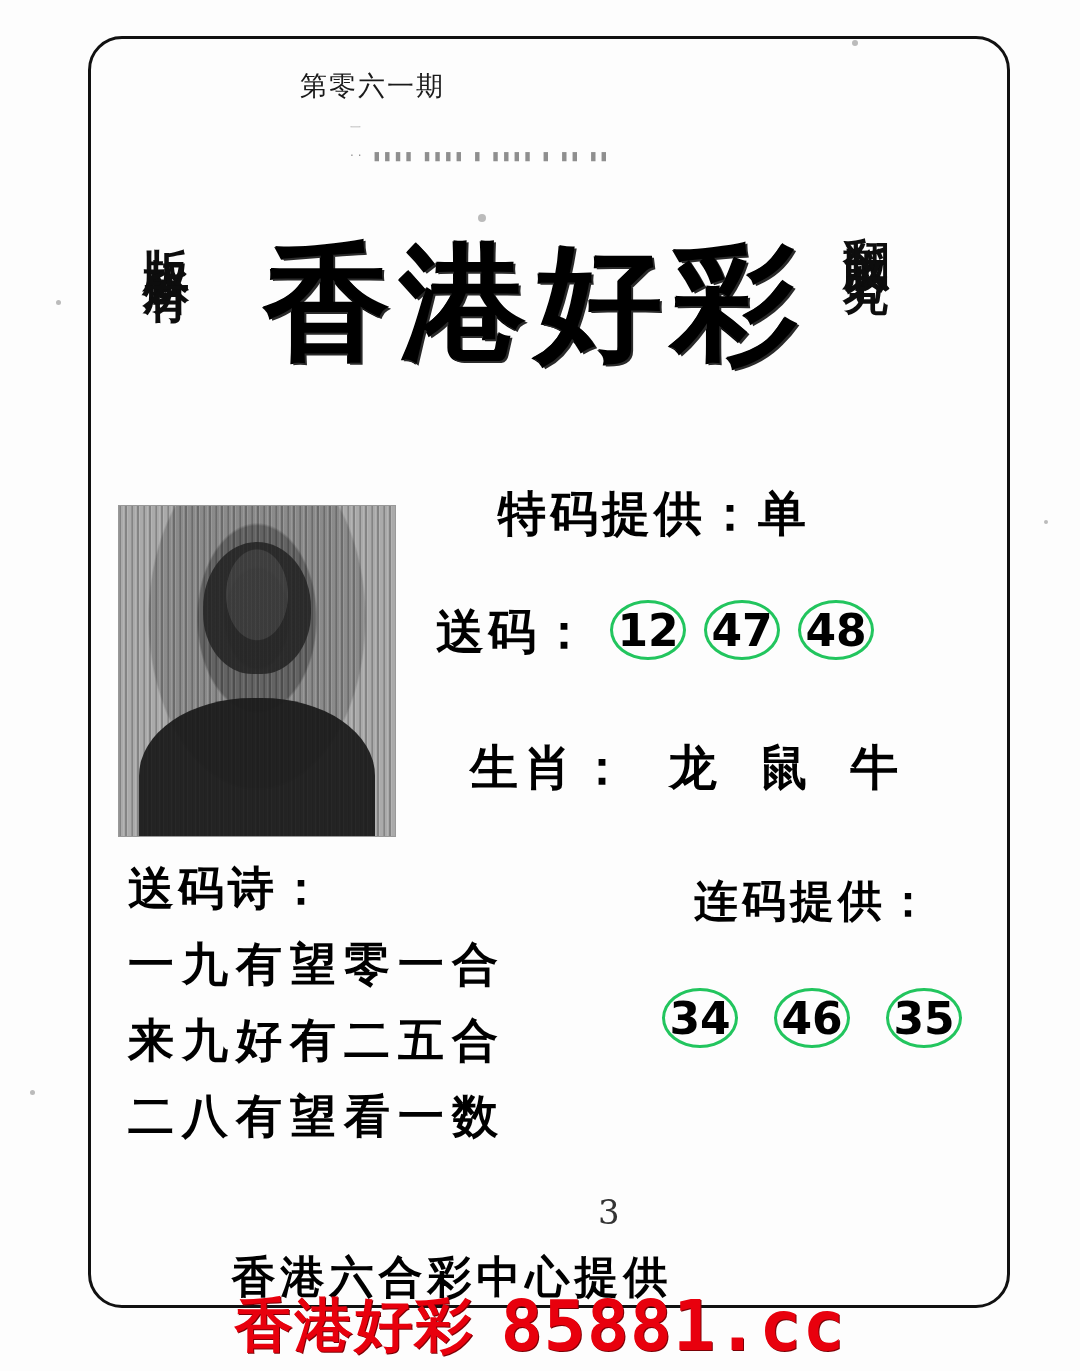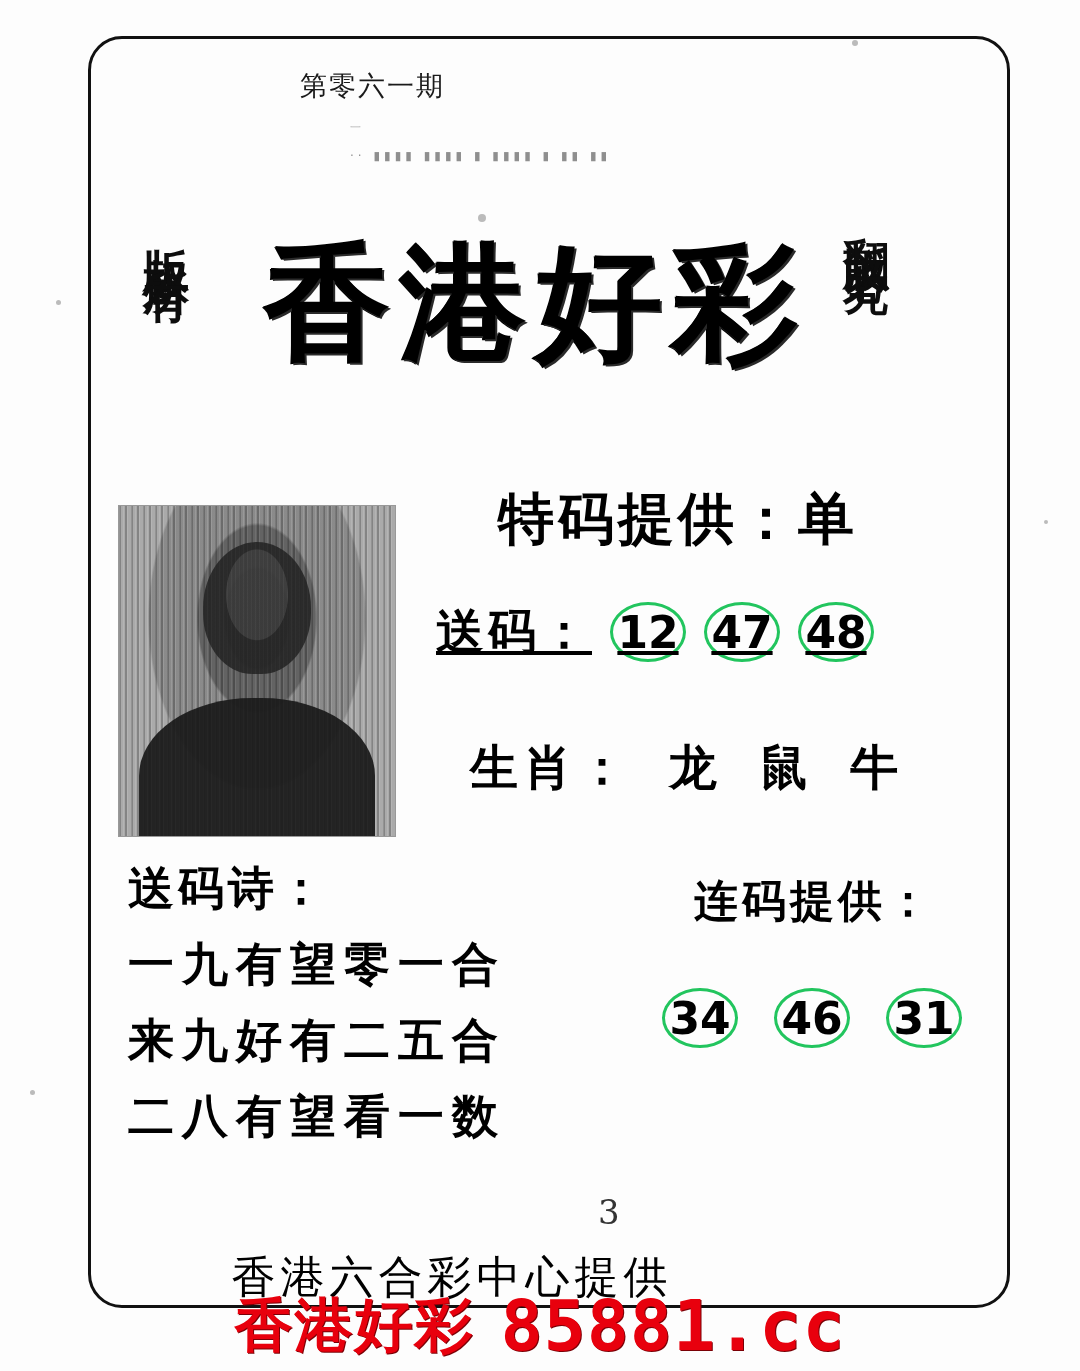--- a/index.html
+++ b/index.html
@@ -136,23 +136,23 @@
   }
 
   
   .row {
     position: absolute;
     color: #000;
     font-family: "DejaVu Serif", serif;
     font-weight: bold;
     white-space: nowrap;
   }
-  .special-row { left: 498px; top: 482px; font-size: 56px; letter-spacing: 4px; }
+  .special-row { left: 498px; top: 482px; font-size: 48px; letter-spacing: 4px; }
   .send-row    { left: 436px; top: 600px; font-size: 48px; letter-spacing: 4px;
-                 display: flex; align-items: center; gap: 18px; text-decoration: underline; }
+                 display: flex; align-items: flex-start; gap: 18px; }
   .zodiac-row  { left: 470px; top: 736px; font-size: 48px; letter-spacing: 6px; }
   .zodiac-row .z { margin-left: 14px; }
 
   
   .ball {
     display: inline-flex;
     align-items: center;
     justify-content: center;
     width: 76px;
     height: 60px;
@@ -213,21 +213,21 @@
   }
 
   
   .card-footer {
     position: absolute;
     left: 0;
     top: 1248px;
     width: 904px;
     text-align: center;
     font-size: 44px;
-    font-weight: normal;
+    font-weight: bold;
     letter-spacing: 5px;
     color: #000;
     font-family: "DejaVu Serif", serif;
   }
 
   
   .watermark {
     position: absolute;
     left: 0;
     bottom: 4px;
@@ -310,21 +310,21 @@
     <div class="line">来九好有二五合</div>
     <div class="line">二八有望看一数</div>
   </div>
 
   <div class="lian">连码提供：</div>
 
   <div class="lian-balls">
     <div class="lb-row second">
       <span class="ball">34</span>
       <span class="ball">46</span>
-      <span class="ball">31</span>
+      <span class="ball">35</span>
     </div>
   </div>
 
   <div class="stray">3</div>
 
   <div class="card-footer">香港六合彩中心提供</div>
 
   <div class="watermark">
     <span class="wm-text">香港好彩</span>
     <span class="wm-site">85881.cc</span>

